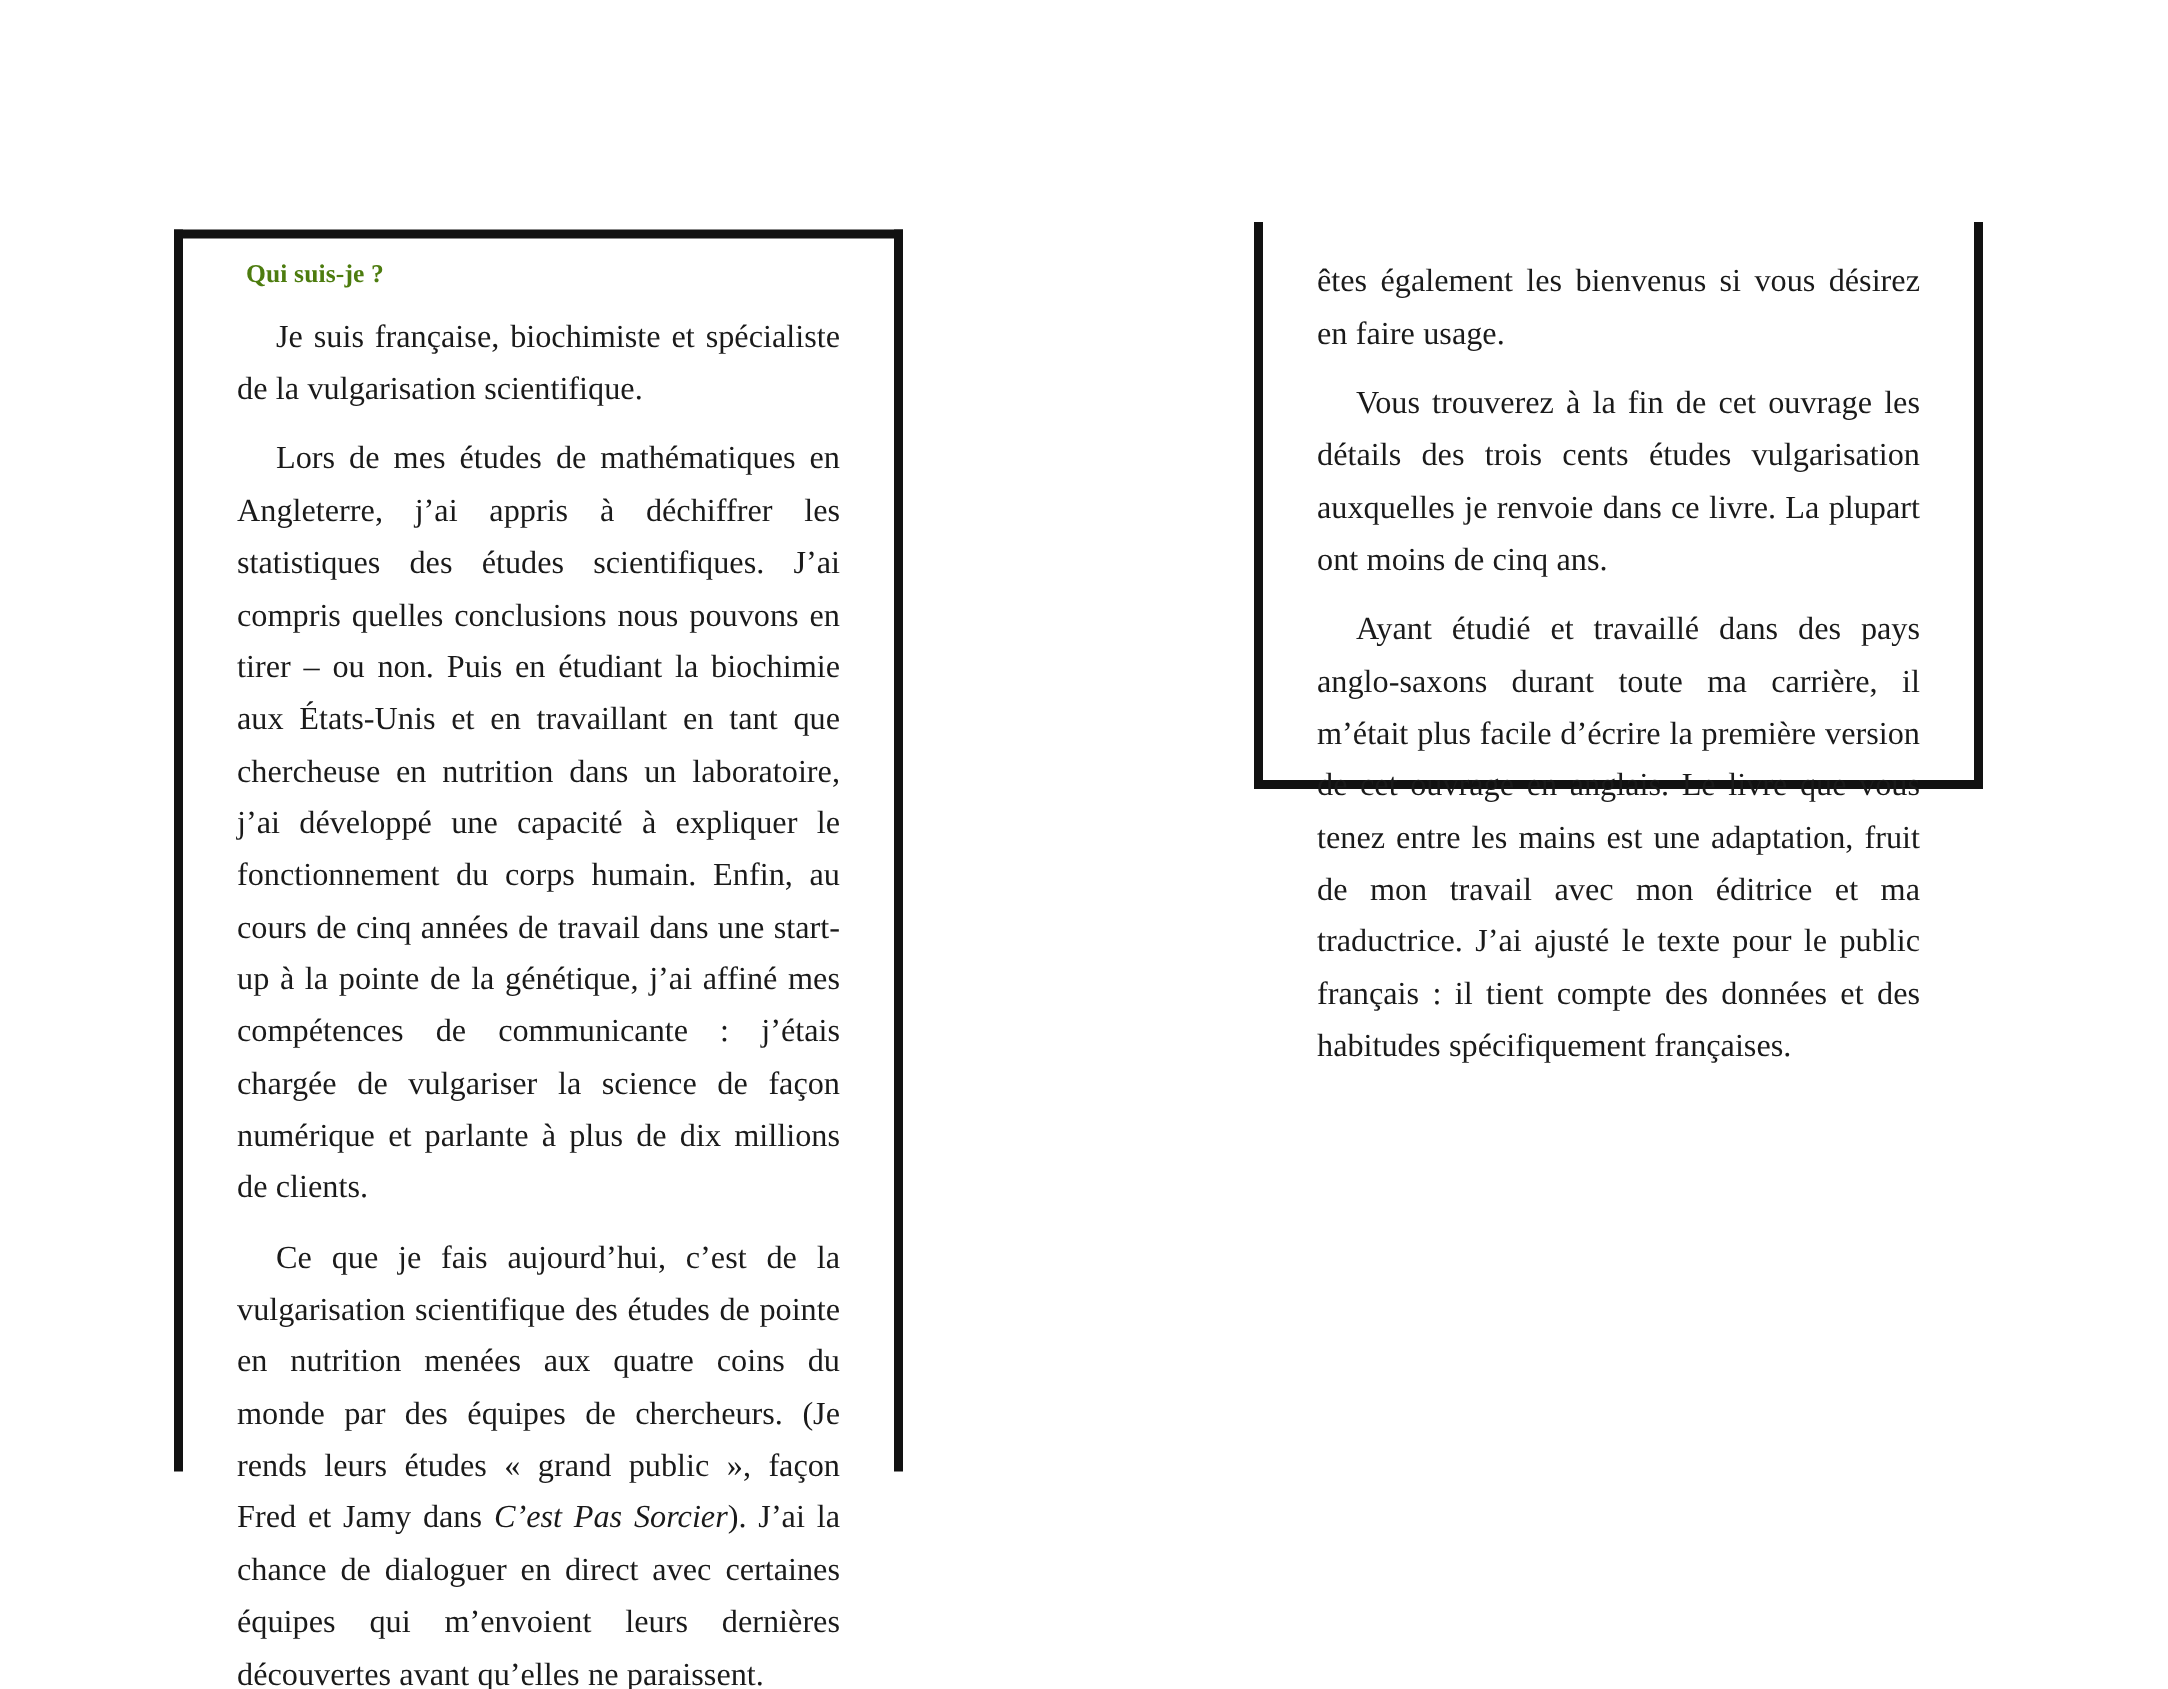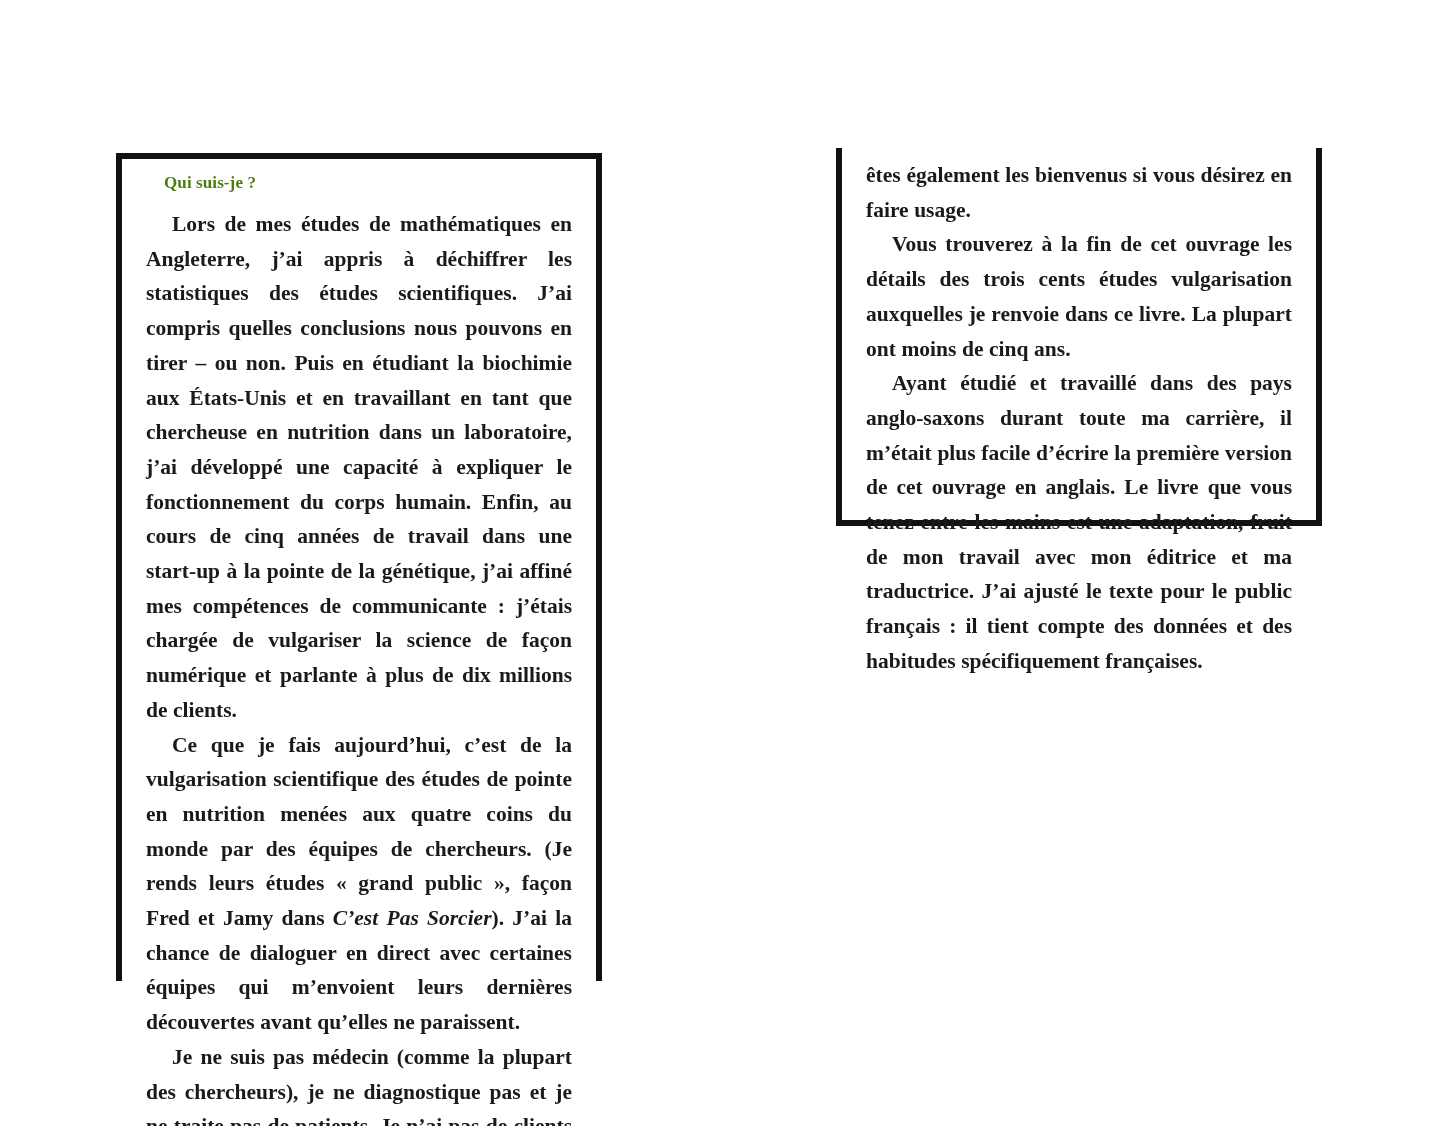--- a/index.html
+++ b/index.html
@@ -65,30 +65,29 @@
     font-weight: bold;
     font-size: 17px;
     letter-spacing: 0.1px;
     margin: 0 0 14px 0;
     padding-left: 18px;
     color: #4d7c0f;
   }
 
   
   p.body-par {
-    margin: 0;
+    margin: 12px;
     font-size: 21.5px;
     line-height: 34.7px;
     text-align: justify;
     text-align-last: left;
     text-indent: 26px;
     color: #1a1a1a;
     hyphens: manual;
     word-spacing: 0.2px;
-    font-weight: bold;
   }
 
   p.body-par.no-indent {
     text-indent: 0;
   }
 
   .italic-title {
     font-style: italic;
   }
 
@@ -108,20 +107,21 @@
 </head>
 <body>
 
 <div class="spread">
 
   <div class="text-box text-box--left">
     <div class="column-inner">
 
       <h2 class="section-heading">Qui  suis-je ?</h2>
 
+      <p class="body-par">Je suis française, biochimiste et spécialiste de la vulgarisation scientifique.</p>
 
       <p class="body-par">Lors de mes études de mathématiques en Angleterre, j’ai appris à déchiffrer les statistiques des études scientifiques. J’ai compris quelles conclusions nous pouvons en tirer – ou non. Puis en étudiant la biochimie aux États-Unis et en travaillant en tant que chercheuse en nutrition dans un laboratoire, j’ai développé une capacité à expliquer le fonctionnement du corps humain. Enfin, au cours de cinq années de travail dans une start-up à la pointe de la génétique, j’ai affiné mes compétences de communicante : j’étais chargée de vulgariser la science de façon numérique et parlante à plus de dix millions de clients.</p>
 
       <p class="body-par">
         <span>Ce que je fais aujourd’hui, c’est de la vulgarisation scientifique des études de pointe en nutrition menées aux quatre coins du monde par des équipes de chercheurs. (Je rends leurs études « grand public », façon Fred et Jamy dans </span><span class="italic-title">C’est Pas Sorcier</span><span>). J’ai la chance de dialoguer en direct avec certaines équipes qui m’envoient leurs dernières découvertes avant qu’elles ne paraissent.</span>
       </p>
 
       <p class="body-par">Je ne suis pas médecin (comme la plupart des chercheurs), je ne diagnostique pas et je ne traite pas de patients. Je n’ai pas de clients personnels. En revanche, des milliers de médecins, d’infirmières, d’éducateurs, de nutritionnistes, de coachs… qui n’ont pas le temps de lire les dernières études (c’est un travail à plein temps !) utilisent mes synthèses comme support dans leur travail. Vous</p>
 
     </div>

